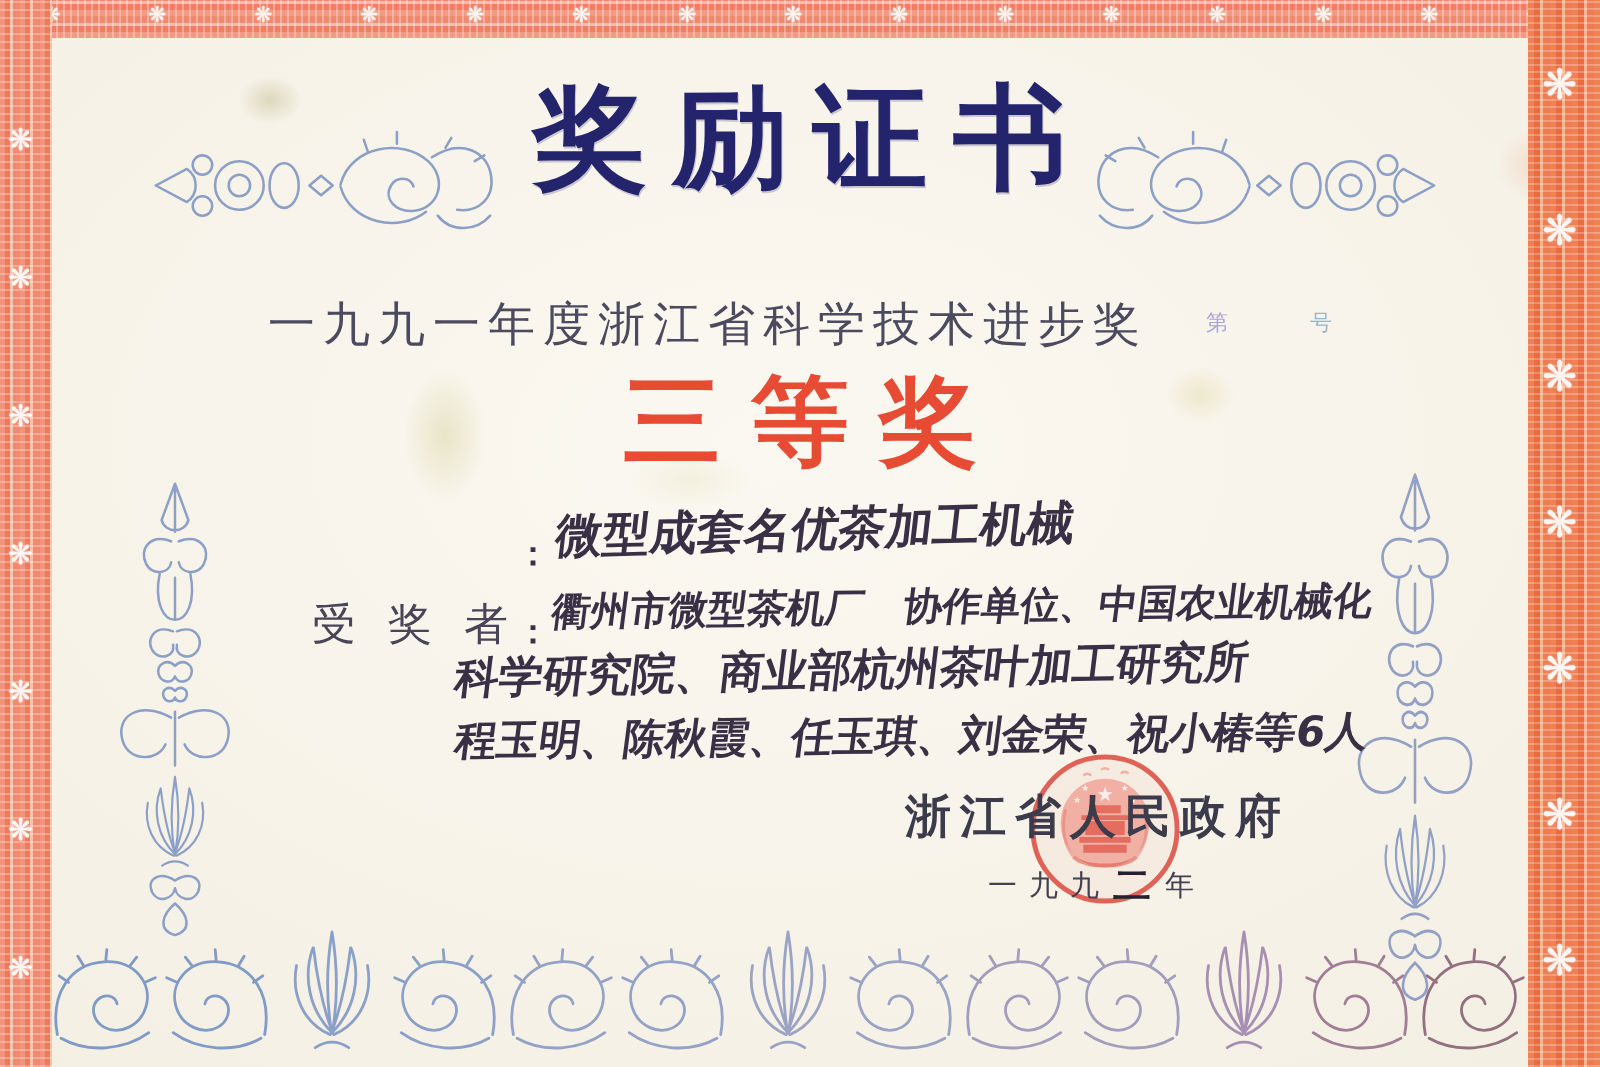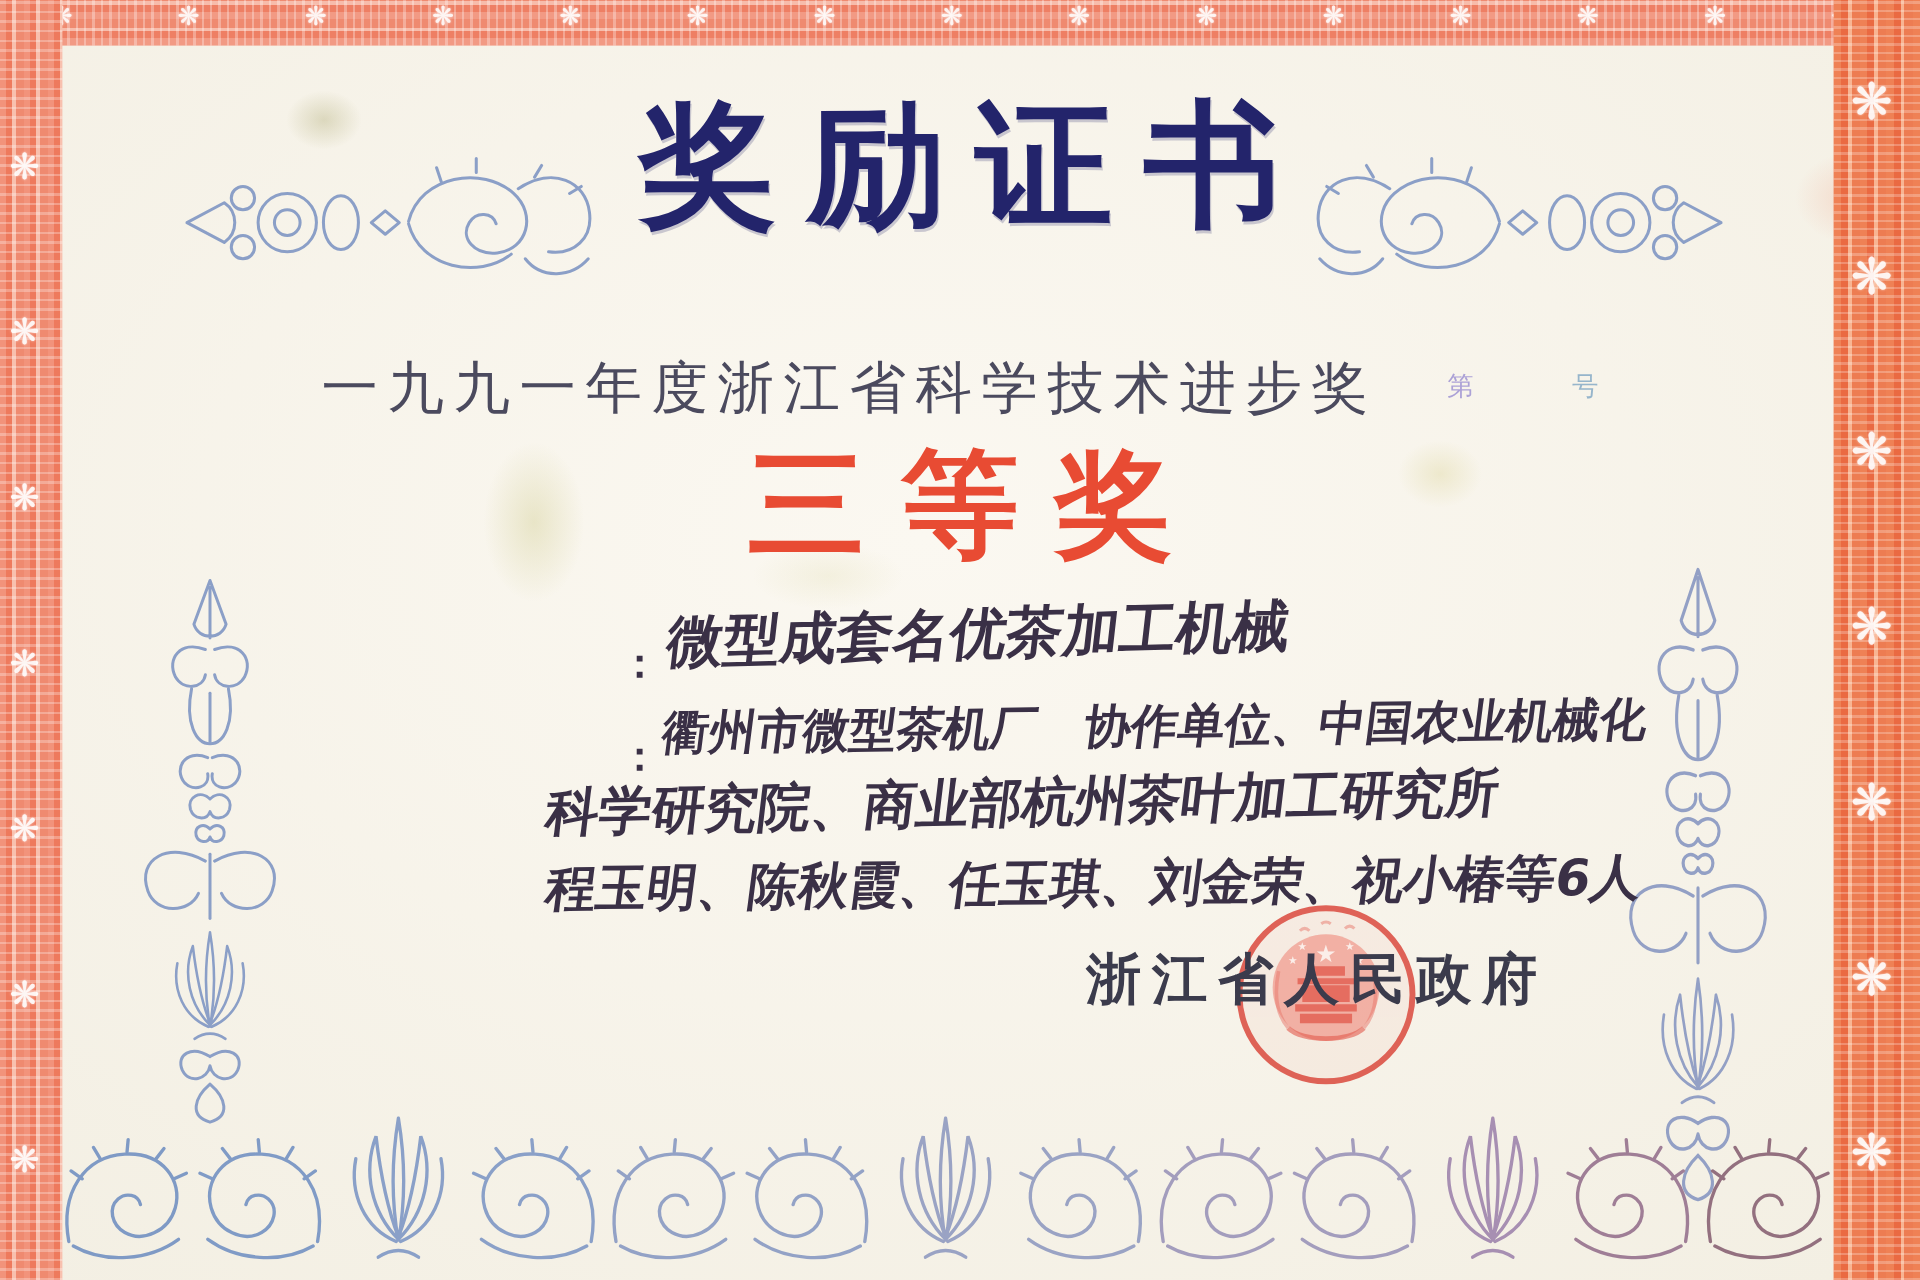--- a/index.html
+++ b/index.html
@@ -243,20 +243,21 @@
     </span>
   </div>
 
   <div class="t cert-title">奖励证书</div>
 
   <div class="t prize">三等奖</div>
 
   <div class="t fcolon" style="left:516px;top:536px;">：</div>
   <div class="t hand hand-project">微型成套名优茶加工机械</div>
 
+  <div class="t flabel" style="left:312px;top:602px;">受奖者</div>
   <div class="t fcolon" style="left:516px;top:614px;">：</div>
   <div class="t hand hand-rec1">衢州市微型茶机厂　协作单位、中国农业机械化</div>
   <div class="t hand hand-rec2">科学研究院、商业部杭州茶叶加工研究所</div>
   <div class="t hand hand-rec3">程玉明、陈秋霞、任玉琪、刘金荣、祝小椿等6人</div>
 
   <div class="seal">
     <svg viewBox="0 0 160 160">
       <circle cx="80" cy="80" r="73" fill="rgba(238,118,106,0.07)" stroke="#dc5347" stroke-width="5" opacity="0.9"></circle>
       <circle cx="80" cy="74" r="45" fill="#ee7568" opacity="0.5"></circle>
       <g fill="#e25a4d" opacity="0.78">
@@ -268,14 +269,19 @@
         <text x="100" y="42" font-size="9" text-anchor="middle">★</text>
         <text x="52" y="54" font-size="9" text-anchor="middle">★</text>
         <text x="108" y="54" font-size="9" text-anchor="middle">★</text>
       </g>
       <path d="M48 108 C60 120 100 120 112 108" fill="none" stroke="#e25a4d" stroke-width="4" opacity="0.6"></path>
       <path d="M40 60 C36 80 38 96 48 108 M120 60 C124 80 122 96 112 108" fill="none" stroke="#e8776b" stroke-width="3" opacity="0.5"></path>
       <path d="M58 26 q4 -4 8 0 M76 20 q4 -3 8 0 M96 24 q4 -4 8 0" fill="none" stroke="#e8776b" stroke-width="2.5" opacity="0.5"></path>
     </svg>
   </div>
   <div class="t issuer">浙江省人民政府</div>
+  <div class="t dateline">
+    <span>一九九</span>
+    <span class="hand-year">二</span>
+    <span>年</span>
+  </div>
 
 </div>
 
 </body></html>

